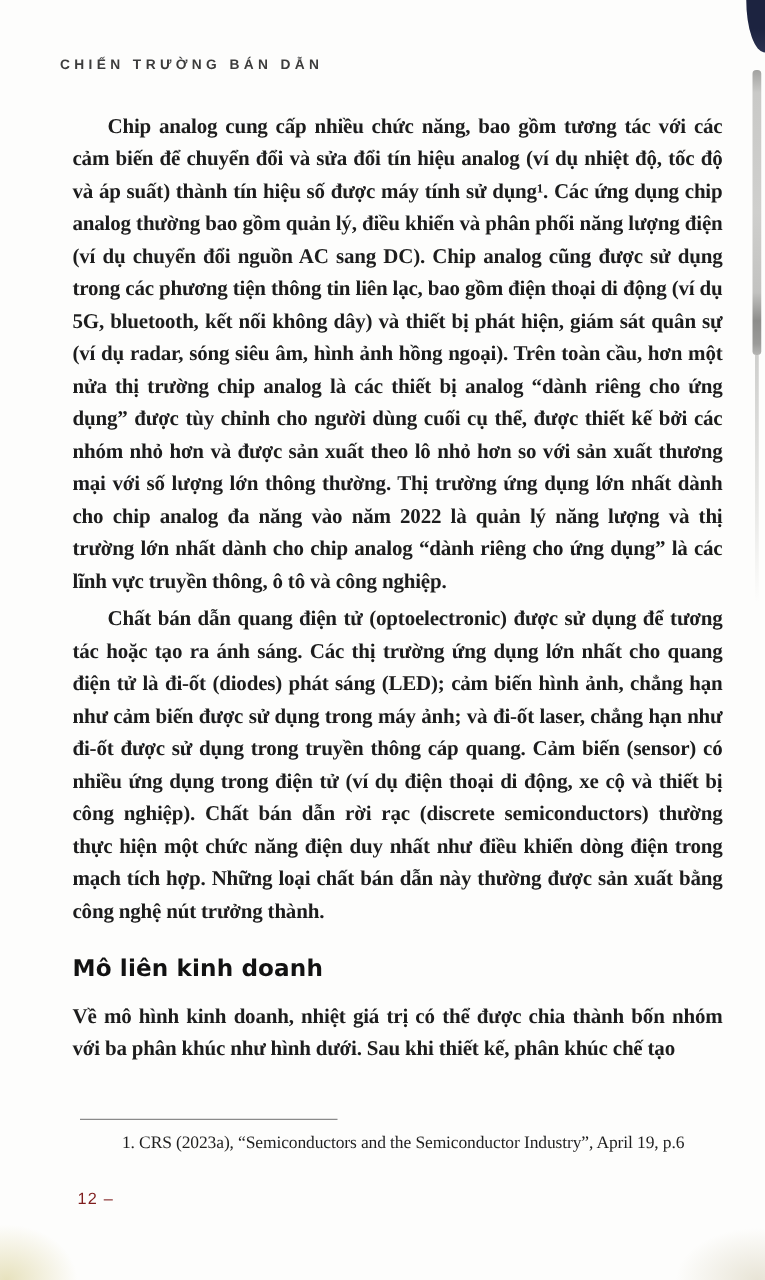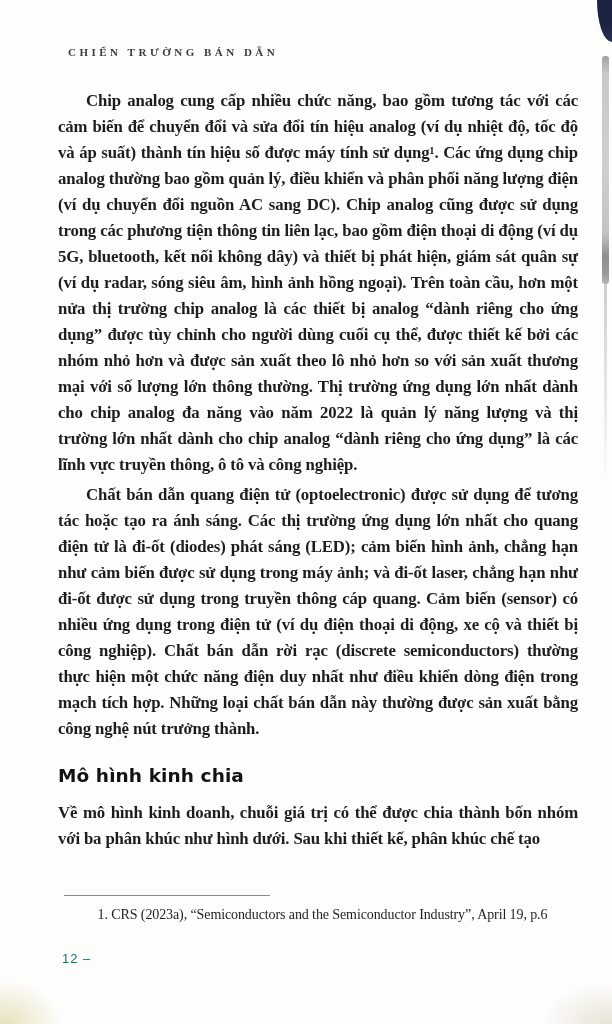--- a/index.html
+++ b/index.html
@@ -8,22 +8,22 @@
     position: relative;
     width: 612px;
     height: 1024px;
     background: #fdfdfc;
     overflow: hidden;
     font-family: "Liberation Serif", serif;
   }
   .running-header {
     position: absolute;
     top: 46px;
-    left: 68px;
-    font-family: Liberation Serif, serif;
+    left: 48px;
+    font-family: Liberation Sans, sans-serif;
     font-size: 11px;
     font-weight: 600;
     letter-spacing: 3.5px;
     color: #3c3c3c;
   }
   .page-body {
     position: absolute;
     top: 88px;
     left: 58px;
     width: 520px;
@@ -67,21 +67,21 @@
     white-space: nowrap;
     text-align: center;
   }
   .page-number {
     position: absolute;
     top: 951px;
     left: 62px;
     font-family: "Liberation Sans", sans-serif;
     font-size: 13px;
     letter-spacing: 1px;
-    color: #0f766e;
+    color: #7f1d1d;
   }
   
   .cover-corner {
     position: absolute;
     top: 0;
     right: 0;
     width: 15px;
     height: 42px;
     background: linear-gradient(180deg, #1c2340 55%, #2b3150 100%);
     border-bottom-left-radius: 100% 100%;
@@ -125,22 +125,22 @@
 </head>
 <body>
 
 <div class="page">
 
   <div class="running-header">CHIẾN TRƯỜNG BÁN DẪN</div>
 
   <div class="page-body">
     <p class="body-paragraph indent">Chip analog cung cấp nhiều chức năng, bao gồm tương tác với các cảm biến để chuyển đổi và sửa đổi tín hiệu analog (ví dụ nhiệt độ, tốc độ và áp suất) thành tín hiệu số được máy tính sử dụng¹. Các ứng dụng chip analog thường bao gồm quản lý, điều khiển và phân phối năng lượng điện (ví dụ chuyển đổi nguồn AC sang DC). Chip analog cũng được sử dụng trong các phương tiện thông tin liên lạc, bao gồm điện thoại di động (ví dụ 5G, bluetooth, kết nối không dây) và thiết bị phát hiện, giám sát quân sự (ví dụ radar, sóng siêu âm, hình ảnh hồng ngoại). Trên toàn cầu, hơn một nửa thị trường chip analog là các thiết bị analog “dành riêng cho ứng dụng” được tùy chỉnh cho người dùng cuối cụ thể, được thiết kế bởi các nhóm nhỏ hơn và được sản xuất theo lô nhỏ hơn so với sản xuất thương mại với số lượng lớn thông thường. Thị trường ứng dụng lớn nhất dành cho chip analog đa năng vào năm 2022 là quản lý năng lượng và thị trường lớn nhất dành cho chip analog “dành riêng cho ứng dụng” là các lĩnh vực truyền thông, ô tô và công nghiệp.</p>
     <p class="body-paragraph indent">Chất bán dẫn quang điện tử (optoelectronic) được sử dụng để tương tác hoặc tạo ra ánh sáng. Các thị trường ứng dụng lớn nhất cho quang điện tử là đi-ốt (diodes) phát sáng (LED); cảm biến hình ảnh, chẳng hạn như cảm biến được sử dụng trong máy ảnh; và đi-ốt laser, chẳng hạn như đi-ốt được sử dụng trong truyền thông cáp quang. Cảm biến (sensor) có nhiều ứng dụng trong điện tử (ví dụ điện thoại di động, xe cộ và thiết bị công nghiệp). Chất bán dẫn rời rạc (discrete semiconductors) thường thực hiện một chức năng điện duy nhất như điều khiển dòng điện trong mạch tích hợp. Những loại chất bán dẫn này thường được sản xuất bằng công nghệ nút trưởng thành.</p>
-    <h2 class="section-heading">Mô hình kinh chia</h2>
-    <p class="body-paragraph">Về mô hình kinh doanh, chuỗi giá trị có thể được chia thành bốn nhóm với ba phân khúc như hình dưới. Sau khi thiết kế, phân khúc chế tạo</p>
+    <h2 class="section-heading">Mô liên kinh doanh</h2>
+    <p class="body-paragraph">Về mô hình kinh doanh, nhiệt giá trị có thể được chia thành bốn nhóm với ba phân khúc như hình dưới. Sau khi thiết kế, phân khúc chế tạo</p>
   </div>
 
   <div class="footnote-rule"></div>
   <p class="footnote">1. CRS (2023a), “Semiconductors and the Semiconductor Industry”, April 19, p.6</p>
   <div class="page-number">12 –</div>
 
   <div class="cover-corner"></div>
   <div class="edge-strip"></div>
   <div class="edge-line"></div>
   <div class="smudge-left"></div>

